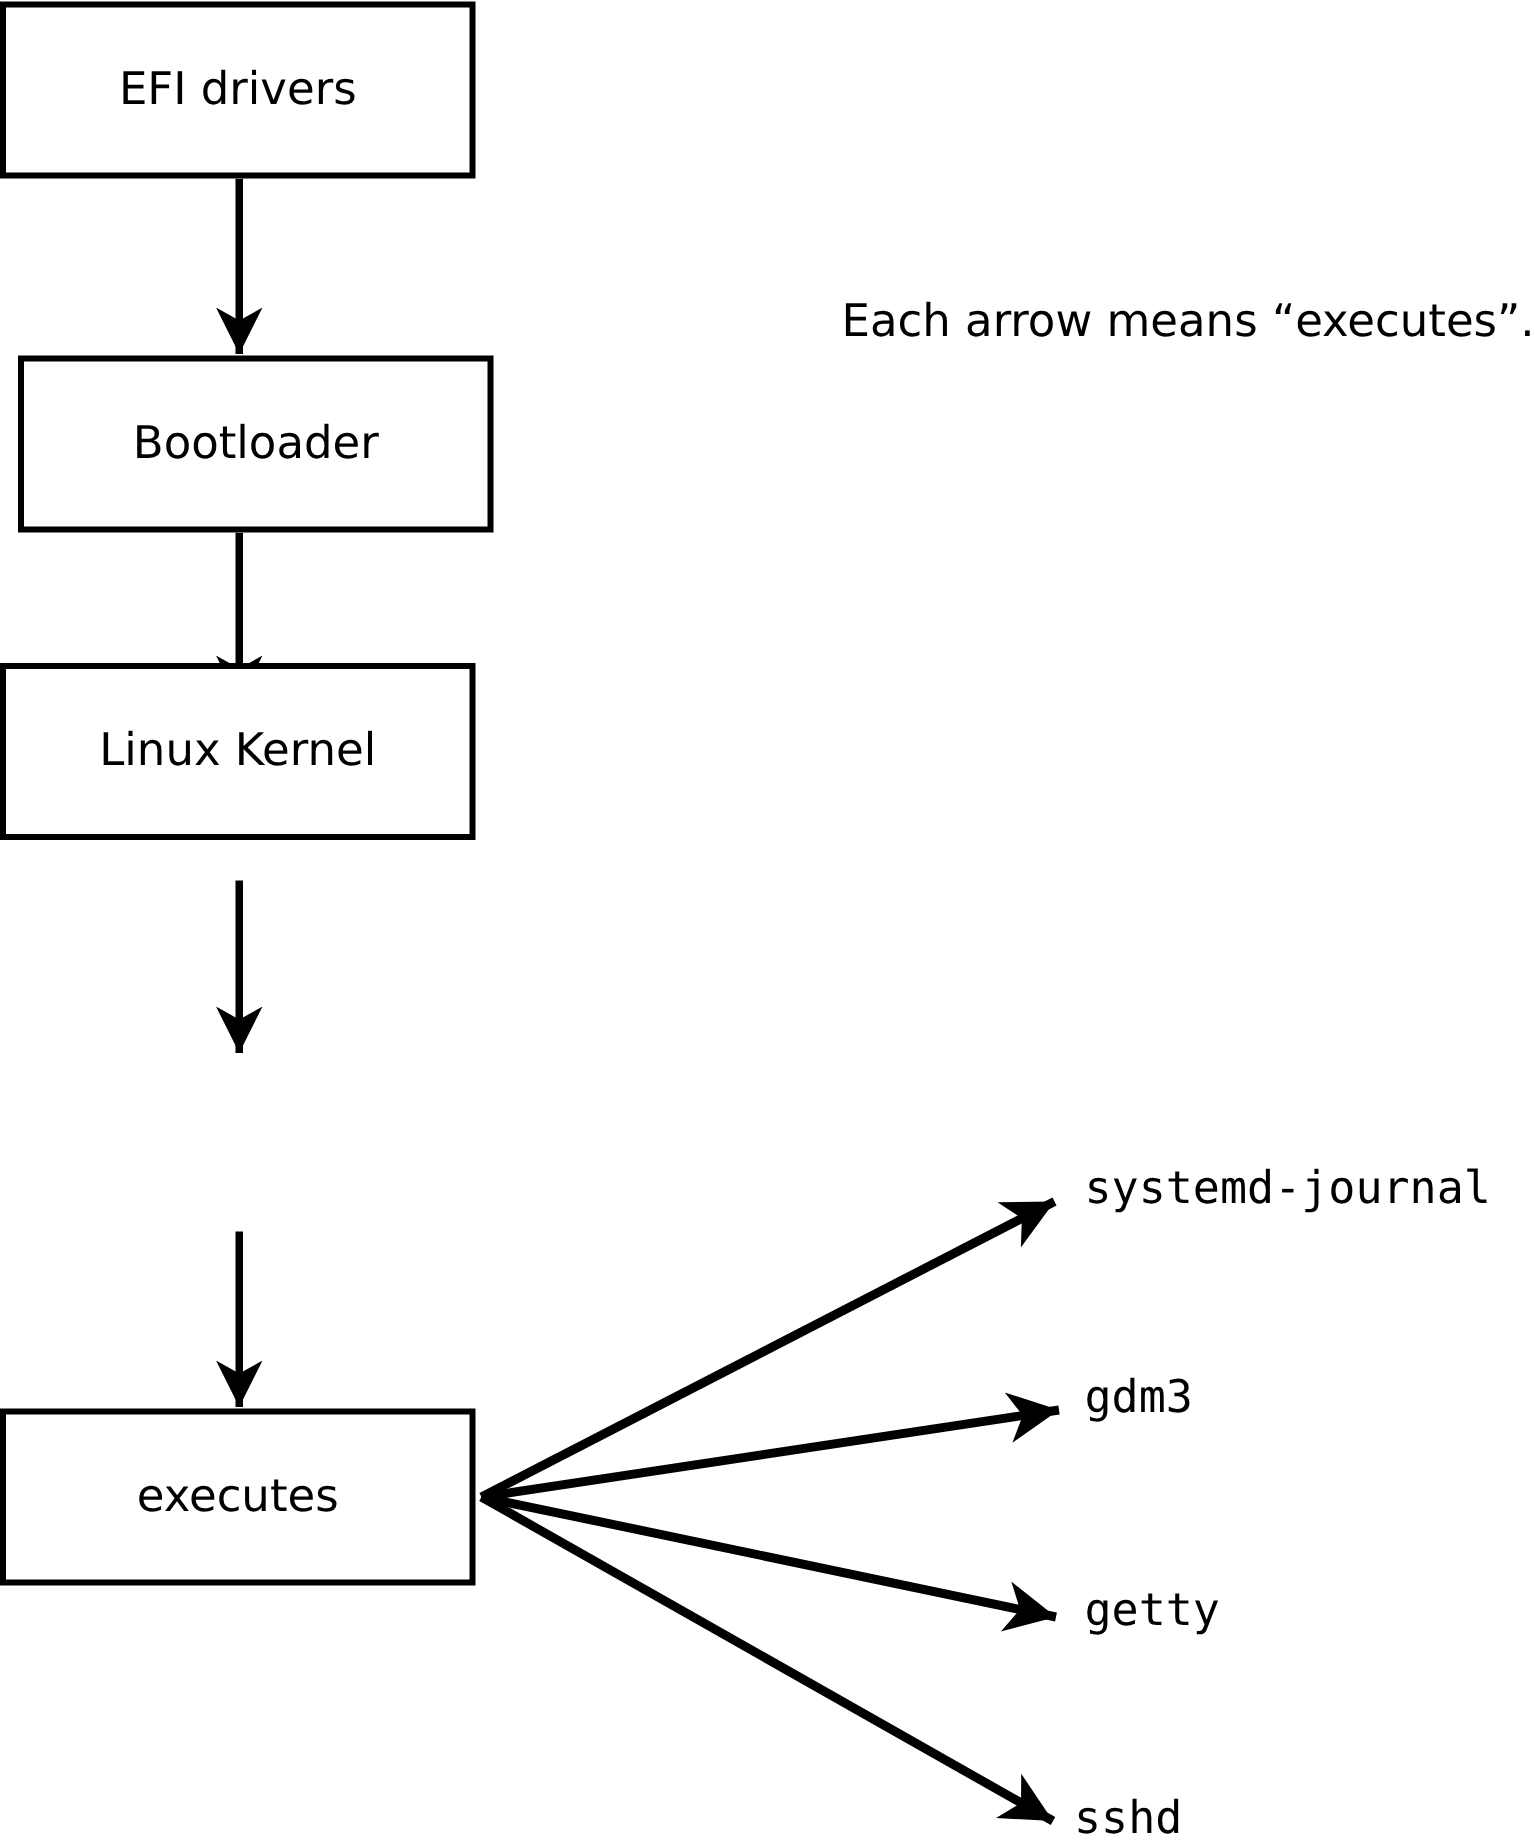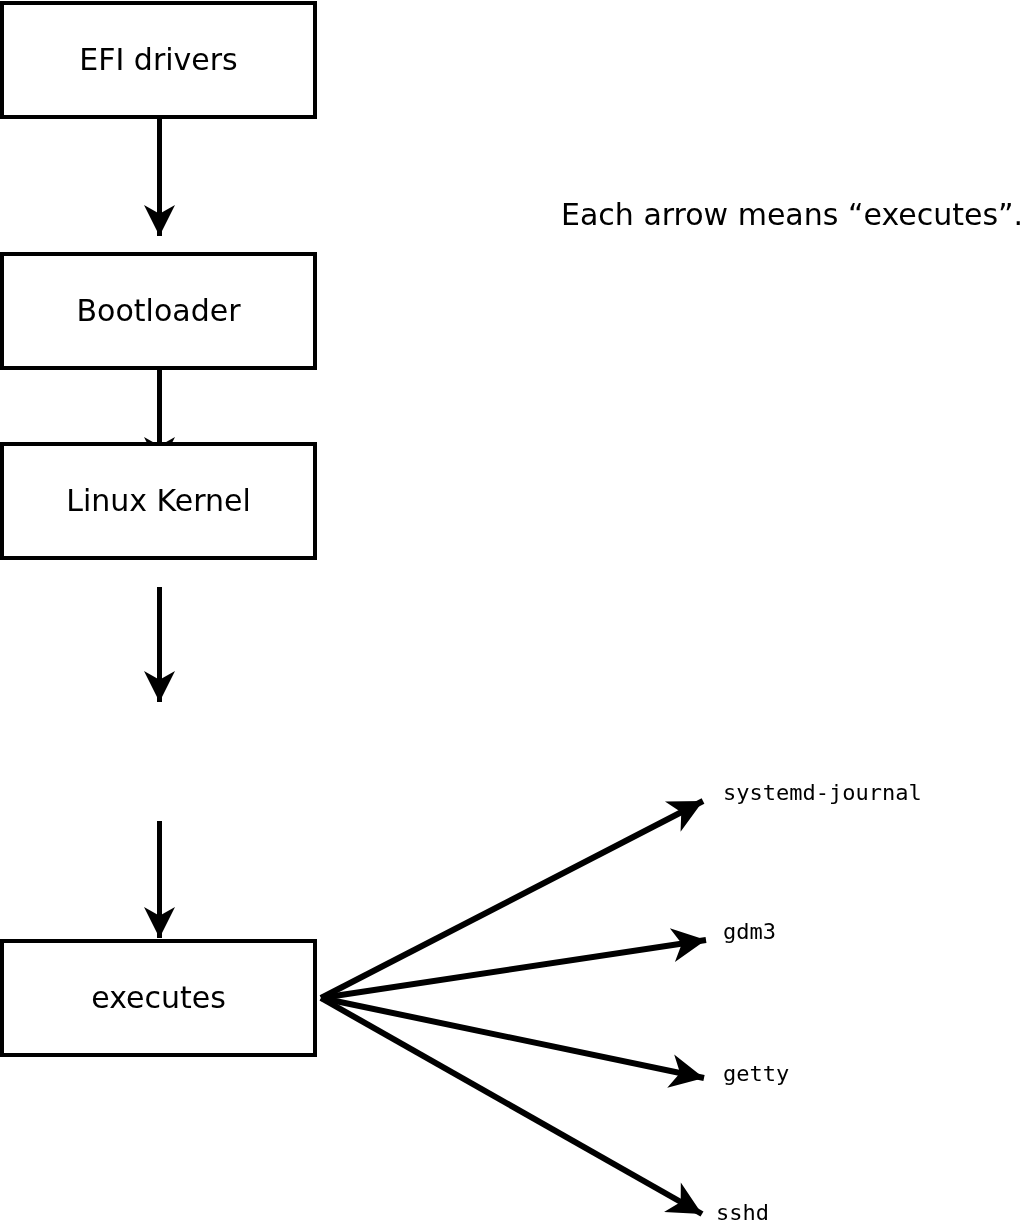--- a/index.html
+++ b/index.html
@@ -32,21 +32,21 @@
     border: 4px solid #000000;
     background: #ffffff;
     display: flex;
     align-items: center;
     justify-content: center;
     font-size: 30px;
     line-height: 1;
     white-space: nowrap;
   }
   .box-efi       { top: 1px; }
-  .box-boot      { top: 252px; }
+  .box-boot      { top: 237px; margin-left: 12px; }
   .box-kernel    { top: 442px; }
   .box-initramfs { top: 703px; }
   .box-systemd   { top: 939px; }
 
   .note {
     position: absolute;
     left: 561px;
     top: 160px;
     height: 36px;
     display: flex;
@@ -54,21 +54,21 @@
     font-size: 30px;
     white-space: nowrap;
     margin-top: 36px;
   }
   .fan-label {
     position: absolute;
     height: 36px;
     display: flex;
     align-items: center;
     font-family: "DejaVu Sans Mono", "Liberation Mono", monospace;
-    font-size: 22px;
+    font-size: 30px;
     white-space: nowrap;
   }
   .fan-journal { left: 723px; top: 774px; }
   .fan-gdm3    { left: 723px; top: 913px; }
   .fan-getty   { left: 723px; top: 1055px; }
   .fan-sshd    { left: 716px; top: 1194px; }
 </style>
 </head>
 <body>
 

